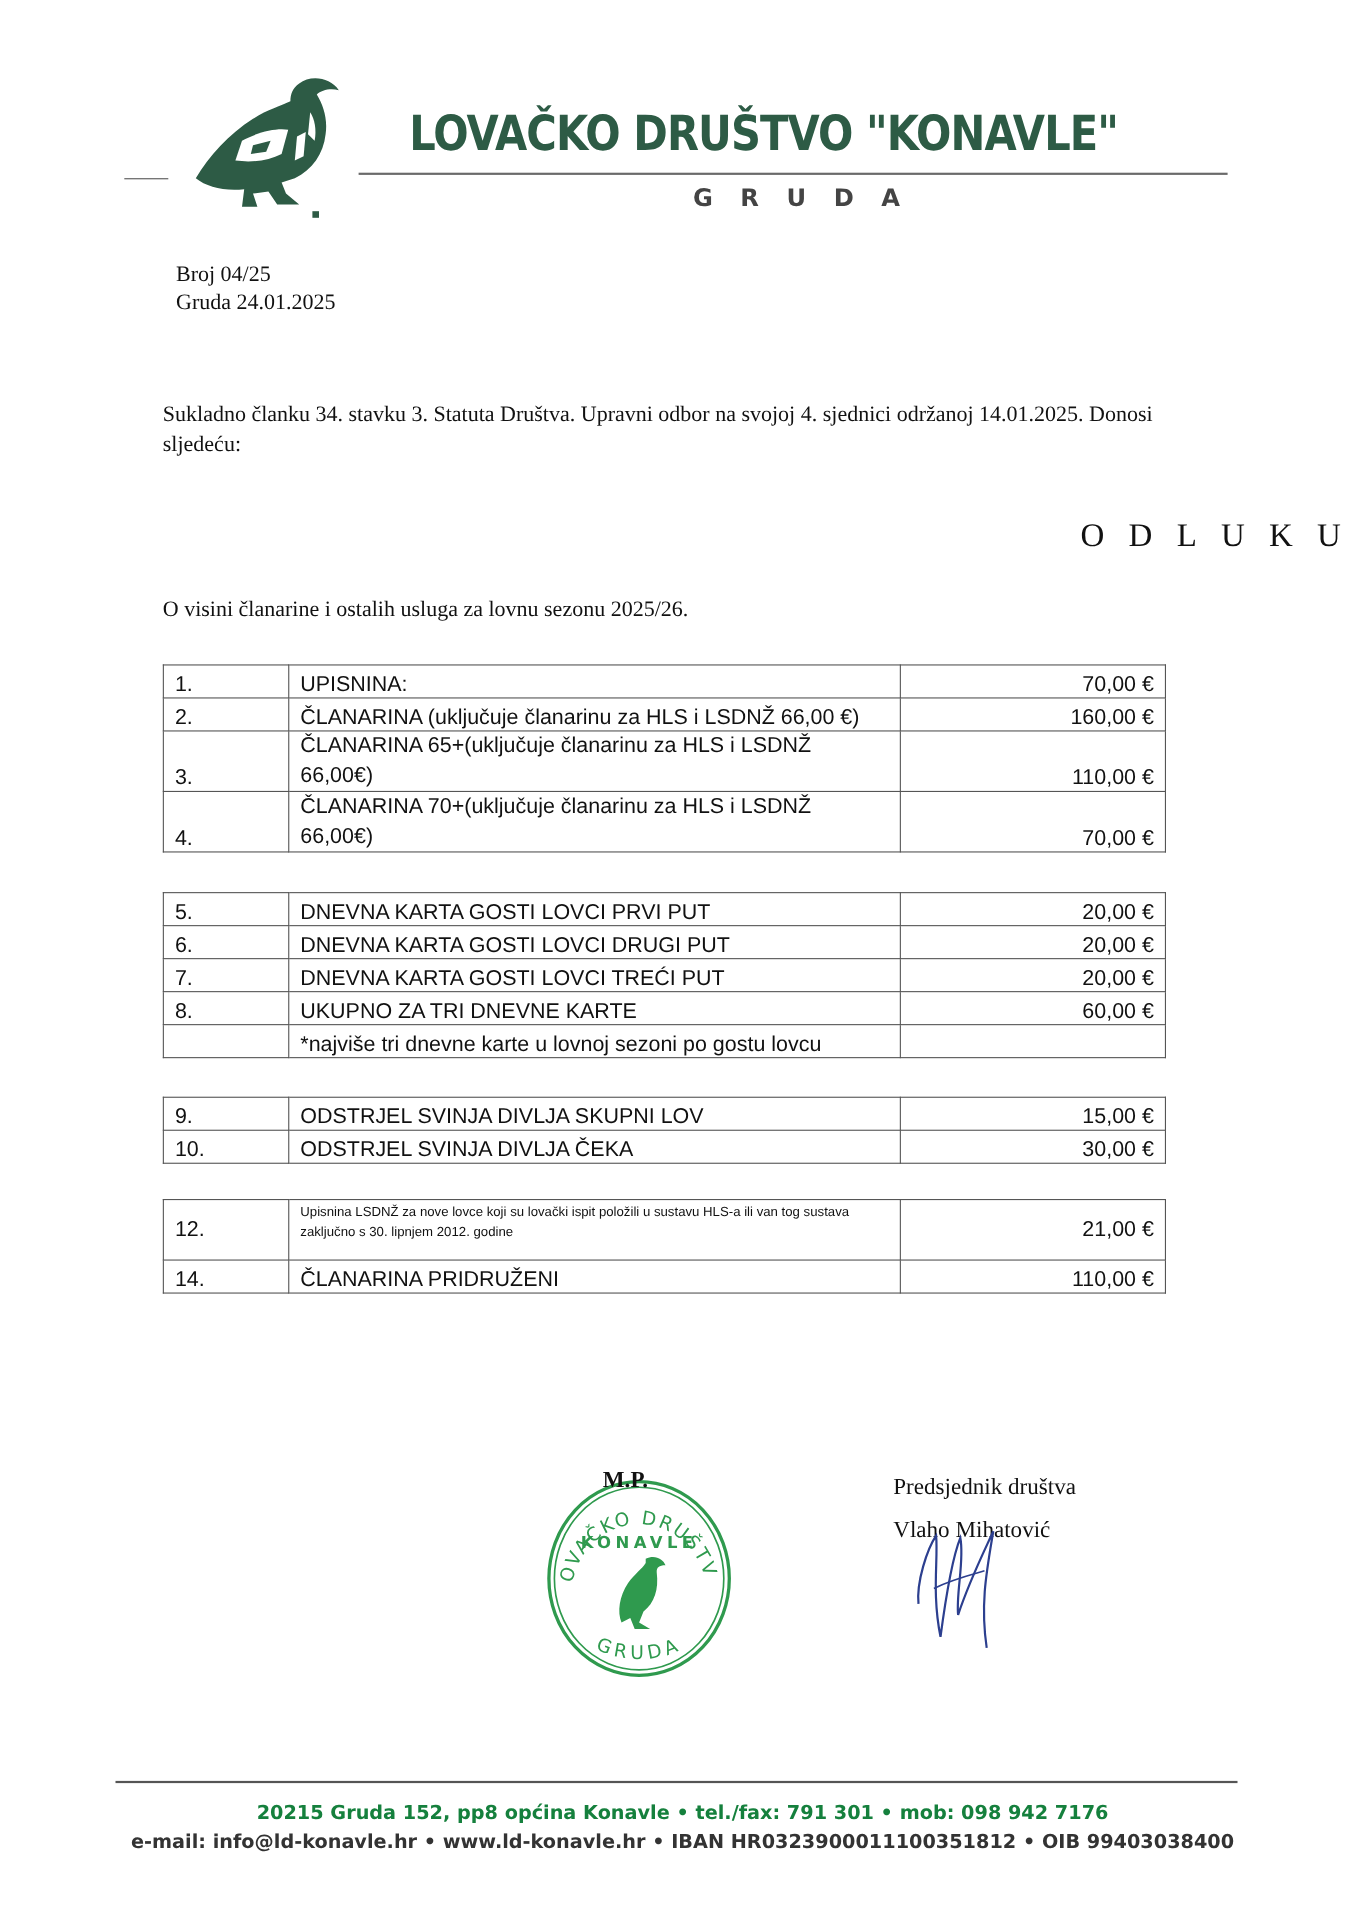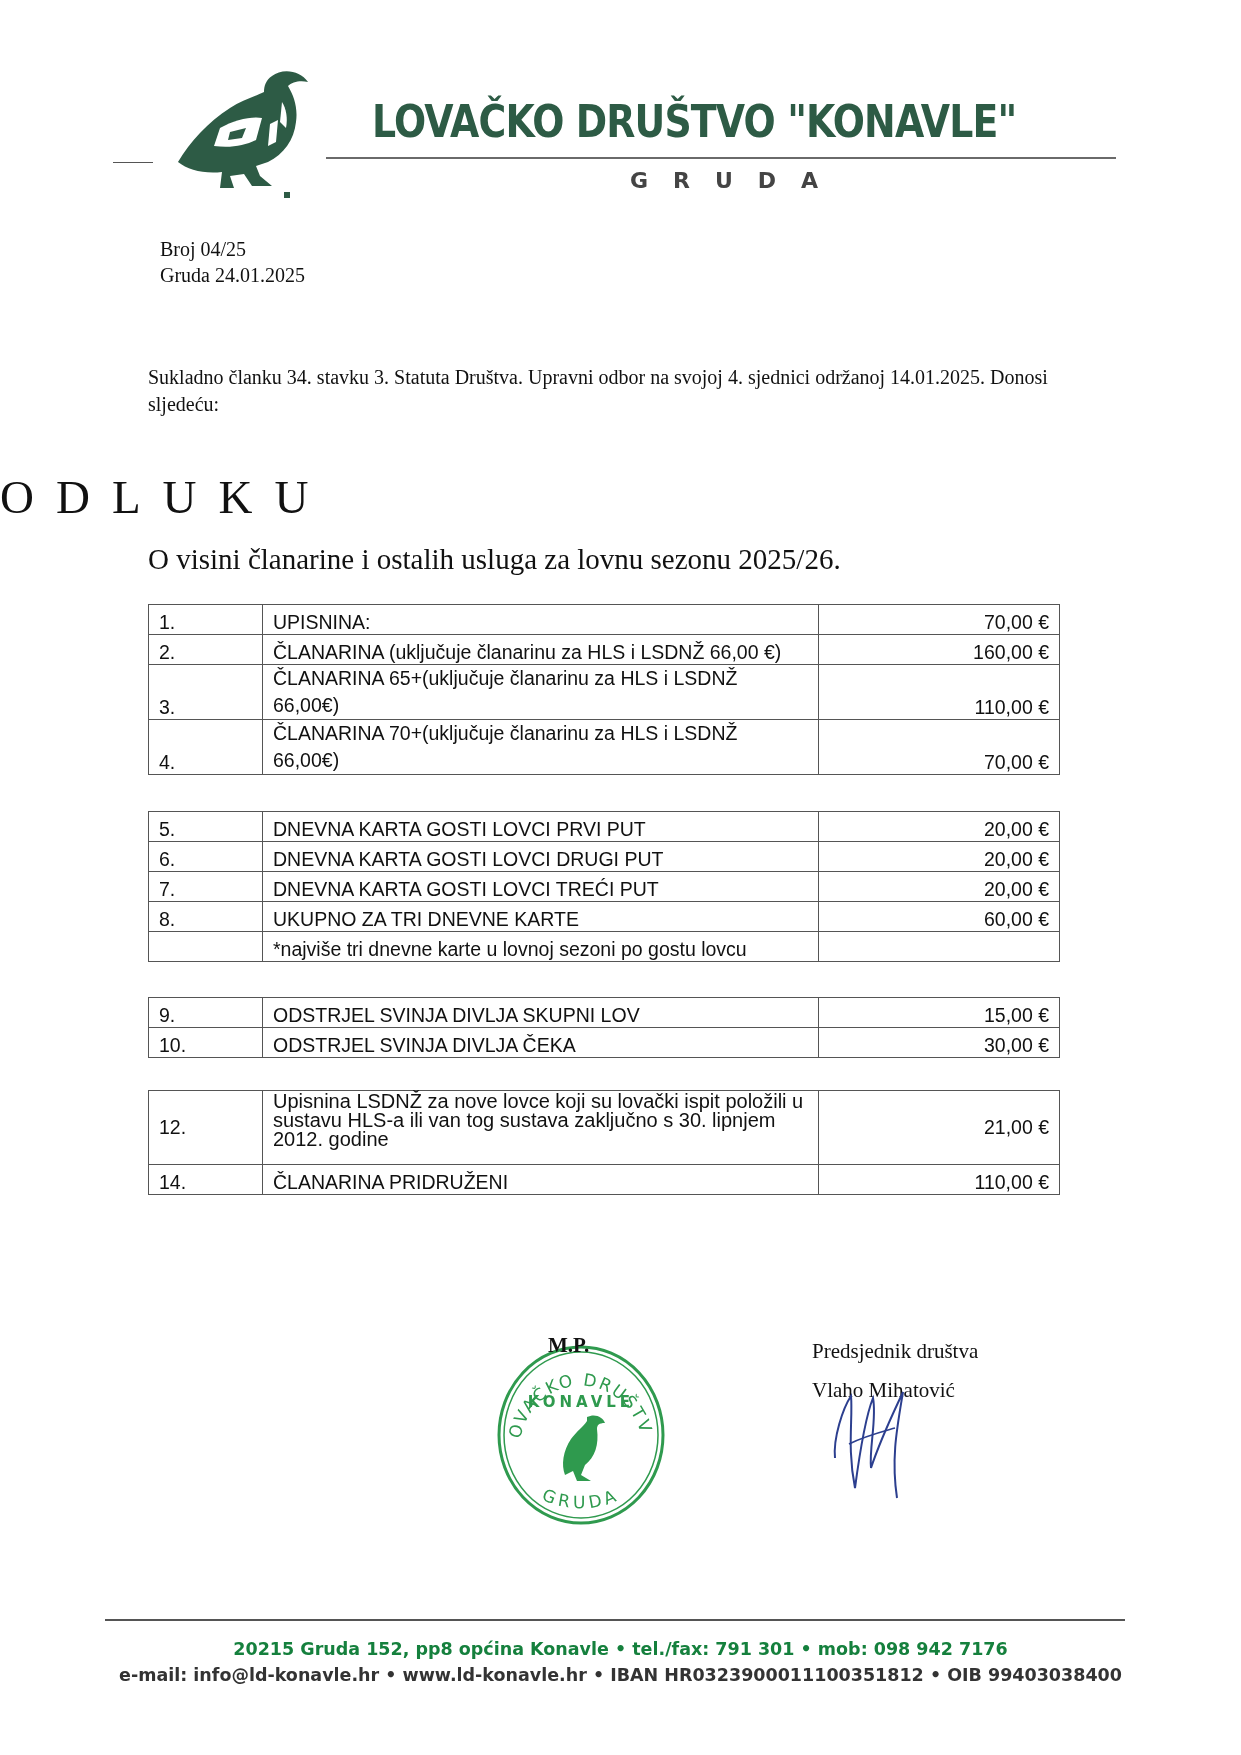--- a/index.html
+++ b/index.html
@@ -7,29 +7,29 @@
 
   
   .lh-bird { position:absolute; left:160px; top:62px; width:170px; height:140px; }
   .lh-title { position:absolute; left:372px; top:96px; font-family:"DejaVu Sans", sans-serif; font-size:44px; font-weight:bold; color:#2d5b45; letter-spacing:-1px; transform:scaleX(0.86); transform-origin:left top; white-space:nowrap; }
   .lh-line-left { position:absolute; left:113px; top:162px; width:40px; height:1px; background:#555; }
   .lh-line { position:absolute; left:326px; top:157px; width:790px; height:2px; background:#6a6a6a; }
   .lh-sub { position:absolute; left:630px; top:168px; font-family:"DejaVu Sans", sans-serif; font-size:22px; font-weight:bold; color:#444; letter-spacing:25px; }
 
   .meta { position:absolute; left:148px; top:236px; font-size:20px; line-height:26px;margin-left:12px; }
   .intro { position:absolute; left:148px; top:364px; width:900px; font-size:20px; line-height:27px; }
-  .title { position:absolute; left:0; width:1241px; top:470px; text-align:left; font-size:47px; letter-spacing:22px; }
-  .subtitle { position:absolute; left:148px; top:543px; font-size:29px; }
+  .title { position:absolute; left:0; width:1241px; top:470px; text-align:right; font-size:30px; letter-spacing:22px; }
+  .subtitle { position:absolute; left:148px; top:543px; font-size:20px; }
 
   table.fees { position:absolute; left:148px; width:912px; border-collapse:collapse; font-family:"Liberation Sans", sans-serif; font-size:19.5px; color:#111; }
   table.fees td { border:1.5px solid #555; padding:0 10px; vertical-align:bottom; height:29px; }
   table.fees td.num { width:93px; }
   table.fees td.desc { width:535px; }
   table.fees td.price { text-align:right; }
-  table.fees td.small { font-size:20px; line-height:19px; vertical-align:middle; padding-top:1px; padding-bottom:15px; }
+  table.fees td.small { font-size:12px; line-height:19px; vertical-align:middle; padding-top:1px; padding-bottom:15px; }
   table.fees tr.tall td { height:54px;margin-left:12px; }
   table.fees tr.tall td.desc { line-height:27px; }
   table.fees tr.mid td.num, table.fees tr.mid td.price { vertical-align:middle; }
   .t1 { top:604px; }
   .t2 { top:811px; }
   .t3 { top:997px; }
   .t4 { top:1090px; }
 
   .mp { position:absolute; left:548px; top:1333px; font-size:21px; font-weight:bold; }
   .stamp { position:absolute; left:495px; top:1335px; width:172px; height:190px; }

